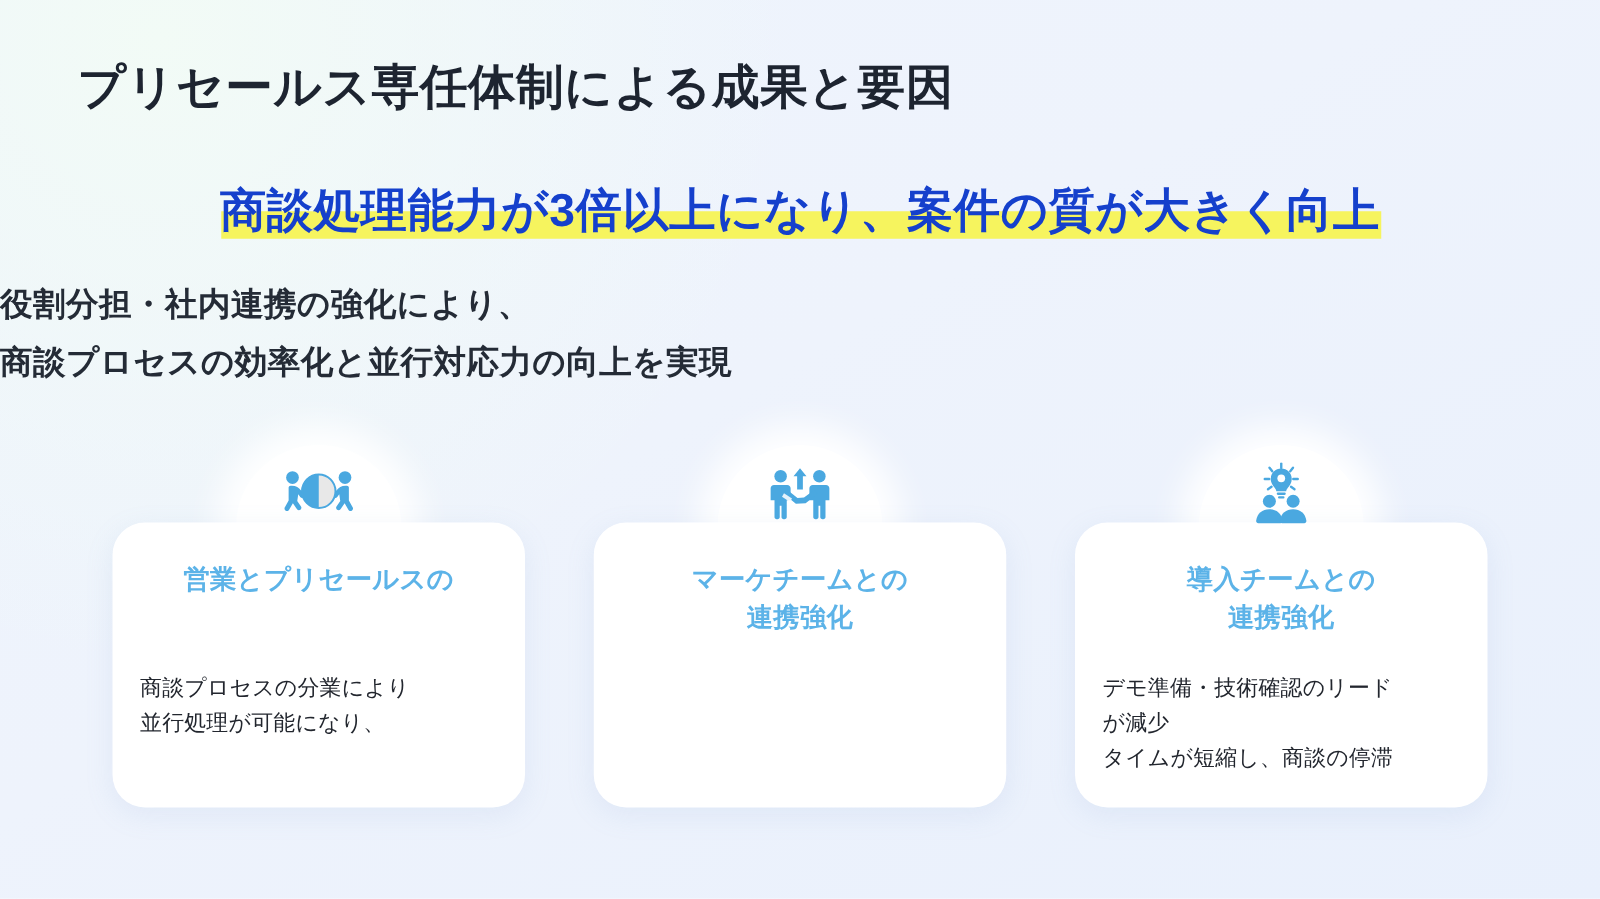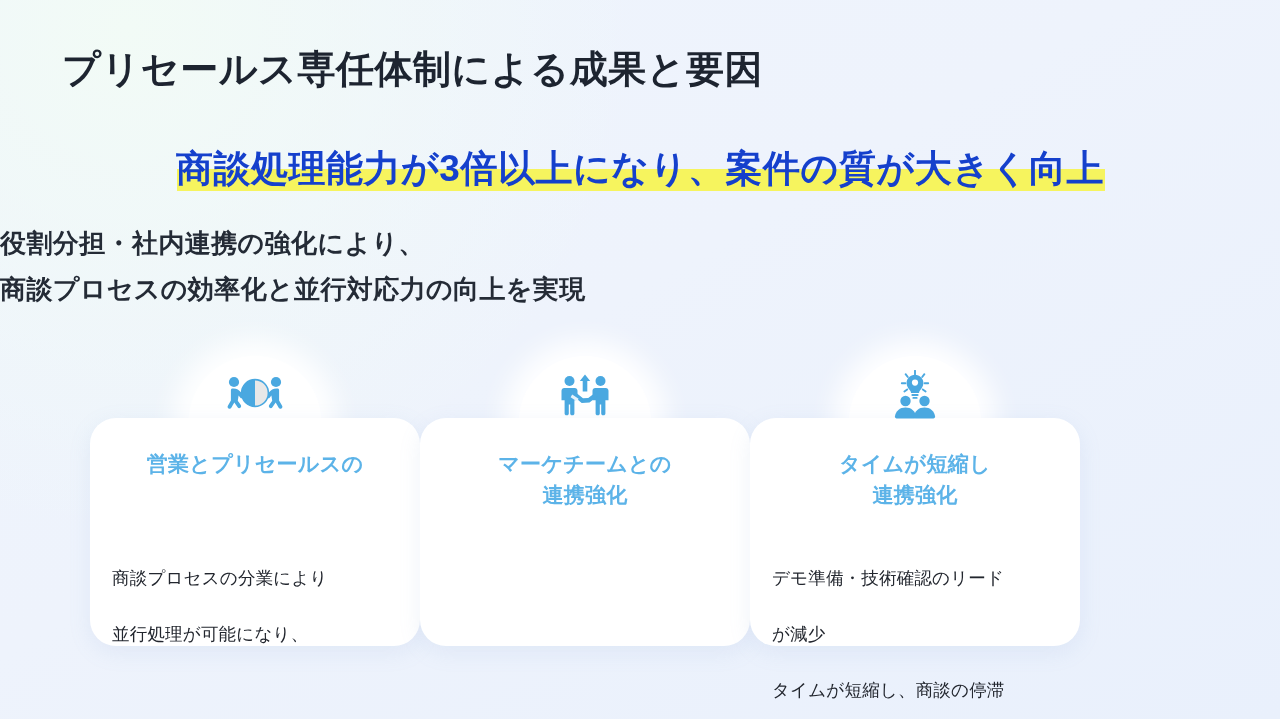--- a/index.html
+++ b/index.html
@@ -87,20 +87,21 @@
   .subcopy .line { display: block; white-space: nowrap; }
 
   
   .cards {
     position: absolute;
     left: 90px;
     top: 356px;
     width: 1100px;
     height: 300px;
     display: flex;
+    justify-content: space-between;
   }
 
   .card {
     position: relative;
     width: 330px;
     height: 290px;
   }
 
   
   .card-bump {
@@ -162,21 +163,21 @@
     left: 22px;
     right: 14px;
     top: 180px;
     text-align: left;
     font-size: 17.5px;
     line-height: 28px;
     color: #22262e;
     letter-spacing: 0.2px;
     z-index: 3;
   }
-  .card-text .line { display: block; white-space: nowrap; margin-top: 28px; }
+  .card-text .line { display: block; white-space: nowrap; }
 </style>
 </head>
 <body>
 
 <div class="slide">
 
   <h1 class="slide-title">プリセールス専任体制による成果と要因</h1>
 
   <div class="headline-wrap">
     <div class="headline">
@@ -263,21 +264,21 @@
           <rect x="25.4" y="24" width="7.2" height="1.9" rx="0.9" fill="#4aa8e0"></rect>
           <rect x="26.4" y="27" width="5.2" height="1.8" rx="0.9" fill="#4aa8e0"></rect>
 
           <circle cx="19.5" cy="31" r="5.2" fill="#4aa8e0"></circle>
           <path d="M19.5 37.4c5.6 0 9.8 3.3 10.6 9.2.1 1-.7 1.9-1.7 1.9H10.6c-1 0-1.8-.9-1.7-1.9.8-5.9 5-9.2 10.6-9.2z" fill="#4aa8e0"></path>
           <circle cx="38.5" cy="31" r="5.2" fill="#4aa8e0"></circle>
           <path d="M38.5 37.4c5.6 0 9.8 3.3 10.6 9.2.1 1-.7 1.9-1.7 1.9H29.6c-1 0-1.8-.9-1.7-1.9.8-5.9 5-9.2 10.6-9.2z" fill="#4aa8e0"></path>
         </svg>
       </div>
       <div class="card-title">
-        <span class="line">タイムが短縮し</span>
+        <span class="line">導入チームとの</span>
         <span class="line">連携強化</span>
       </div>
       <div class="card-text">
         <span class="line">デモ準備・技術確認のリード</span>
         <span class="line">が減少</span>
         <span class="line">タイムが短縮し、商談の停滞</span>
       </div>
     </div>
 
   </div>

